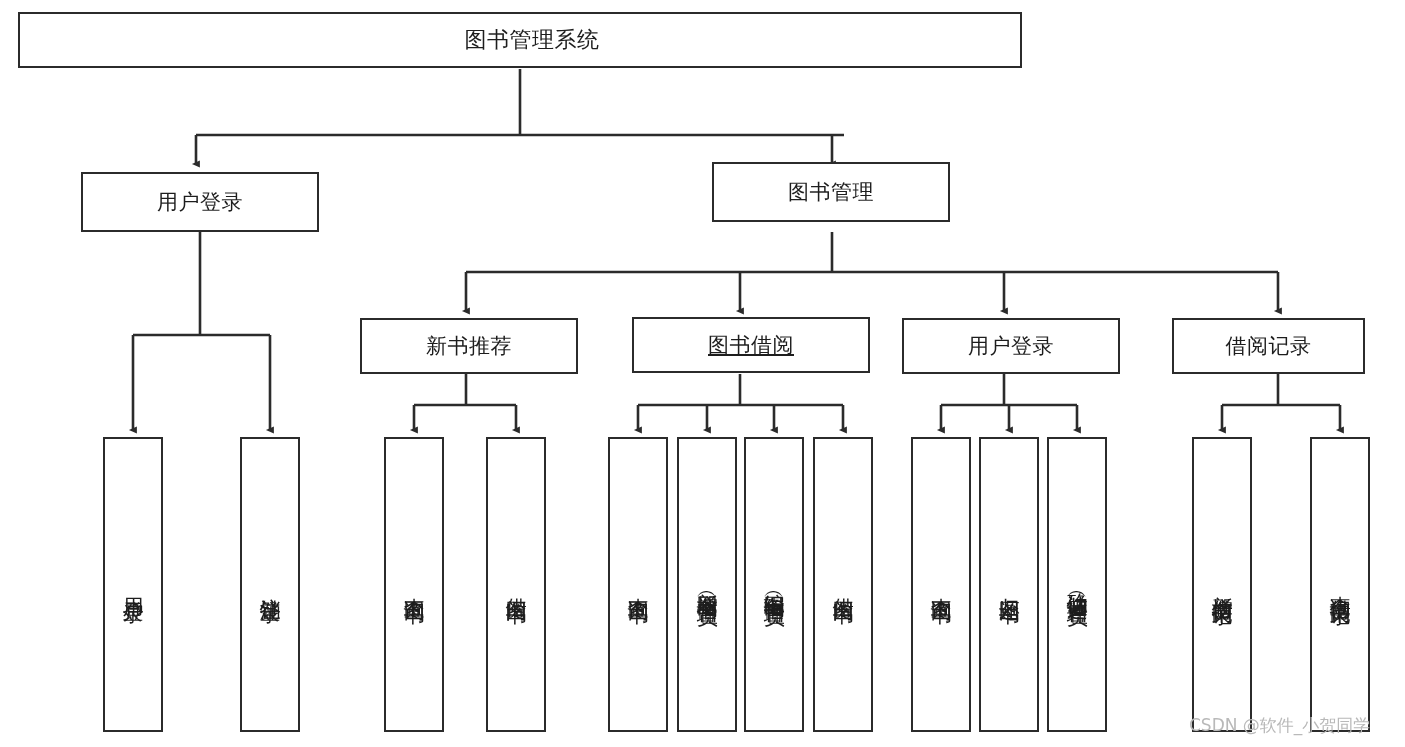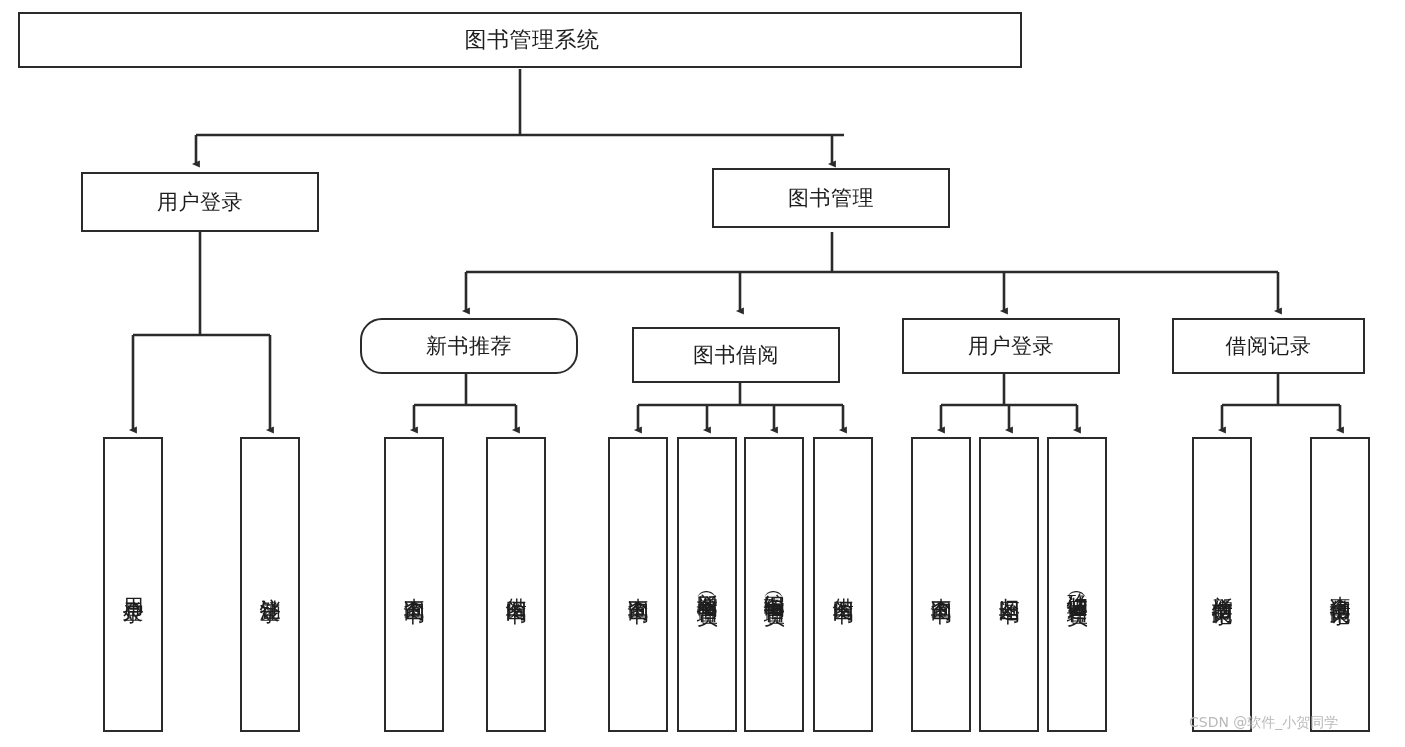--- a/index.html
+++ b/index.html
@@ -63,21 +63,21 @@
     font-size: 21px;
     line-height: 1.08;
     letter-spacing: 2px;
     white-space: normal;
     max-height: 100%;
   }
   .watermark {
     position: absolute;
     left: 1189px;
     top: 714px;
-    font-size: 14px;
+    font-size: 17px;
     color: #b9b9b9;
     white-space: nowrap;
     z-index: 3;
     font-family: "DejaVu Sans", "Liberation Sans", sans-serif;
   }
 </style>
 </head>
 <body>
 
 <div id="diagram-root">
@@ -133,29 +133,29 @@
   </svg>
 
   <div class="node horiz root" style="left:18px; top:12px; width:1004px; height:56px;padding-left:24px;">
     <span class="node-label">图书管理系统</span>
   </div>
 
   <div class="node horiz" style="left:81px; top:172px; width:238px; height:60px;">
     <span class="node-label">用户登录</span>
   </div>
 
-  <div class="node horiz" style="left:712px; top:168px; width:238px; height:60px;">
+  <div class="node horiz" style="left:712px; top:162px; width:238px; height:60px;">
     <span class="node-label">图书管理</span>
   </div>
 
-  <div class="node horiz" style="left:360px; top:318px; width:218px; height:56px;border-radius:22px;">
+  <div class="node horiz" style="left:360px; top:318px; width:218px; height:56px;">
     <span class="node-label">新书推荐</span>
   </div>
 
-  <div class="node horiz" style="left:632px; top:327px; width:208px; height:56px;">
+  <div class="node horiz" style="left:632px; top:317px; width:238px; height:56px;text-decoration:underline;">
     <span class="node-label">图书借阅</span>
   </div>
 
   <div class="node horiz" style="left:902px; top:318px; width:218px; height:56px;">
     <span class="node-label">用户登录</span>
   </div>
 
   <div class="node horiz" style="left:1172px; top:318px; width:193px; height:56px;">
     <span class="node-label">借阅记录</span>
   </div>

